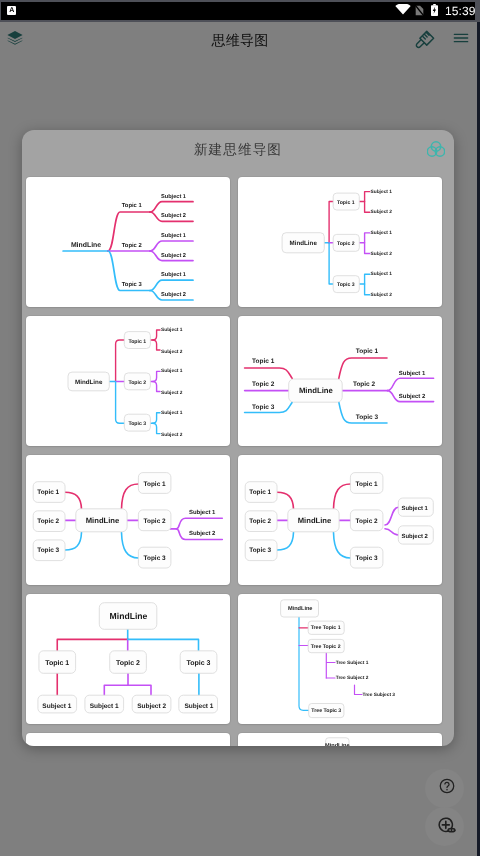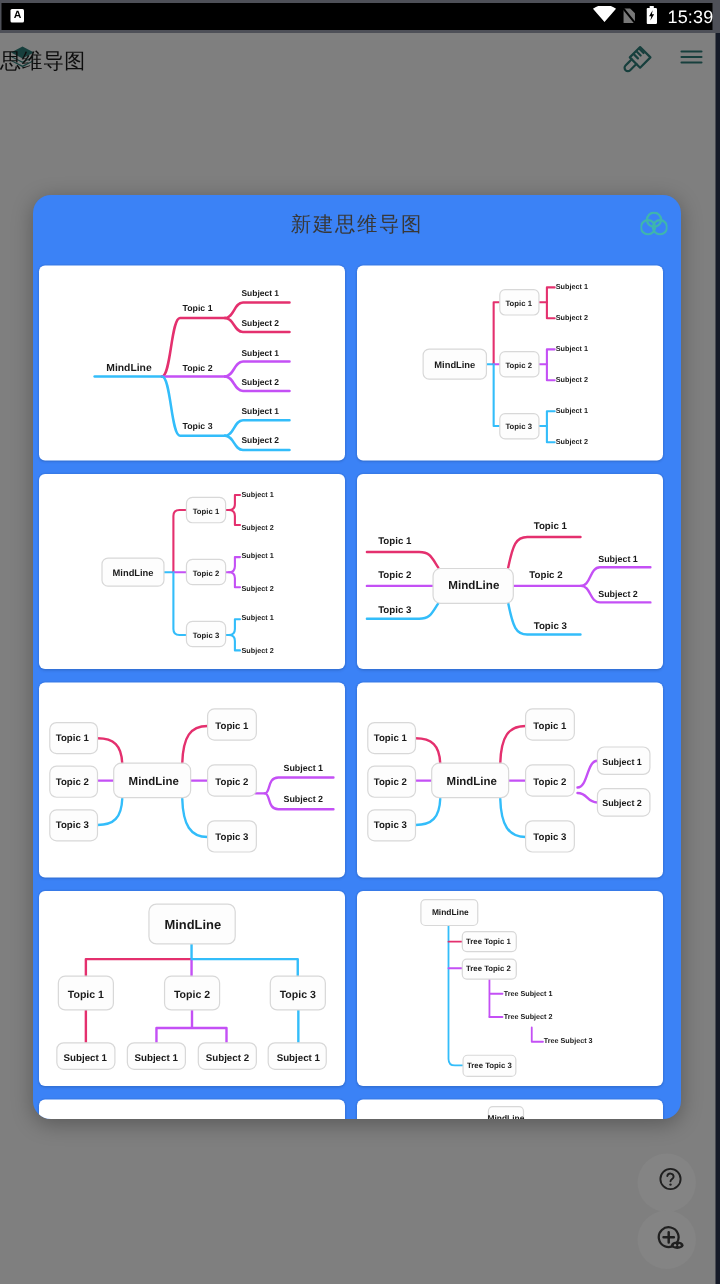--- a/index.html
+++ b/index.html
@@ -11,38 +11,38 @@
 .sb-inner{position:absolute;left:1px;top:2px;width:474px;height:18px;background:#000}
 .sb-appicon{position:absolute;left:7.3px;top:5.7px;width:8.8px;height:9px;background:#fff;border-radius:1px;color:#000;font-size:7px;font-weight:bold;display:flex;align-items:center;justify-content:center;line-height:1}
 .sb-right{position:absolute;left:0;top:0;width:480px;height:22px}
 .ic-wifi{position:absolute;left:394.7px;top:4px}
 .ic-sim{position:absolute;left:415.3px;top:4.5px}
 .ic-bat{position:absolute;left:431.3px;top:4px}
 .sb-time{position:absolute;left:445px;top:3.5px;color:#fff;font-size:12px;line-height:15px;letter-spacing:0.1px}
 
 
 .appbar{position:absolute;left:0;top:22px;width:480px;height:40px;background:#fff;display:flex;align-items:center;z-index:10}
-.ab-title{position:absolute;left:0;right:0;top:10px;text-align:left;font-size:14px;line-height:16px;color:#1b1b1b;letter-spacing:0.3px}
+.ab-title{position:absolute;left:0;right:0;top:10px;text-align:center;font-size:14px;line-height:16px;color:#1b1b1b;letter-spacing:0.3px}
 .ab-left{position:absolute;left:6px;top:7px;width:18px;height:18px;display:flex;align-items:center}
 .ab-right{position:absolute;left:0;top:0;height:40px;width:480px;display:block}
 .ico-brush{position:absolute;left:414px;top:7px}
 .ico-menu{position:absolute;left:453px;top:9px}
 
 .canvas{position:absolute;left:0;top:62px;width:480px;height:794px;background:#fff;z-index:5}
 .fablayer{position:absolute;left:0;top:62px;width:480px;height:794px;z-index:22;pointer-events:none}
 .fab{position:absolute;width:39px;height:39px;border-radius:50%;background:#848484;display:flex;align-items:center;justify-content:center;z-index:22}
 .ico-help{position:relative;left:3px;top:-2px}
 .ico-add{position:relative;left:3px;top:0px}
 #fab-help{left:424.8px;top:706.5px}
 #fab-add{left:424.8px;top:744.5px}
 
 .scrim{position:absolute;left:0;top:22px;width:480px;height:834px;background:rgba(0,0,0,.5);z-index:20}
 .rightedge{position:absolute;right:0;top:22px;width:3px;height:834px;background:#151a27;z-index:61}
 
-.dialog{position:absolute;left:22px;top:130px;width:432px;height:616px;background:#3b82f6;border-radius:12px;z-index:30;overflow:hidden;box-shadow:0 3px 14px rgba(0,0,0,.3)}
+.dialog{position:absolute;left:22px;top:130px;width:432px;height:616px;background:#a3a3a3;border-radius:12px;z-index:30;overflow:hidden;box-shadow:0 3px 14px rgba(0,0,0,.3)}
 .dlg-title{position:absolute;left:0;top:11px;width:100%;text-align:center;font-size:13.6px;line-height:17px;color:#383838;letter-spacing:1.1px}
 .dlg-palette{position:absolute;left:405.3px;top:10.7px;width:18px;height:16px}
 .grid{position:absolute;left:4px;top:47px;width:416px;height:569px}
 .mcard{position:absolute;width:204px;height:130px;background:#fff;border-radius:4px;box-shadow:0 0 0 1px rgba(0,0,0,.045),0 1px 2px rgba(0,0,0,.09)}
 .mcard svg{display:block;width:204px;height:130px}
 .mcard text{fill:#1a1a1a;font-weight:600;font-family:"Liberation Sans",sans-serif;dominant-baseline:auto}
 .nbox{fill:#fdfdfd;stroke:#d8d8d8;stroke-width:.8}
 </style>
 </head>
 <body>

